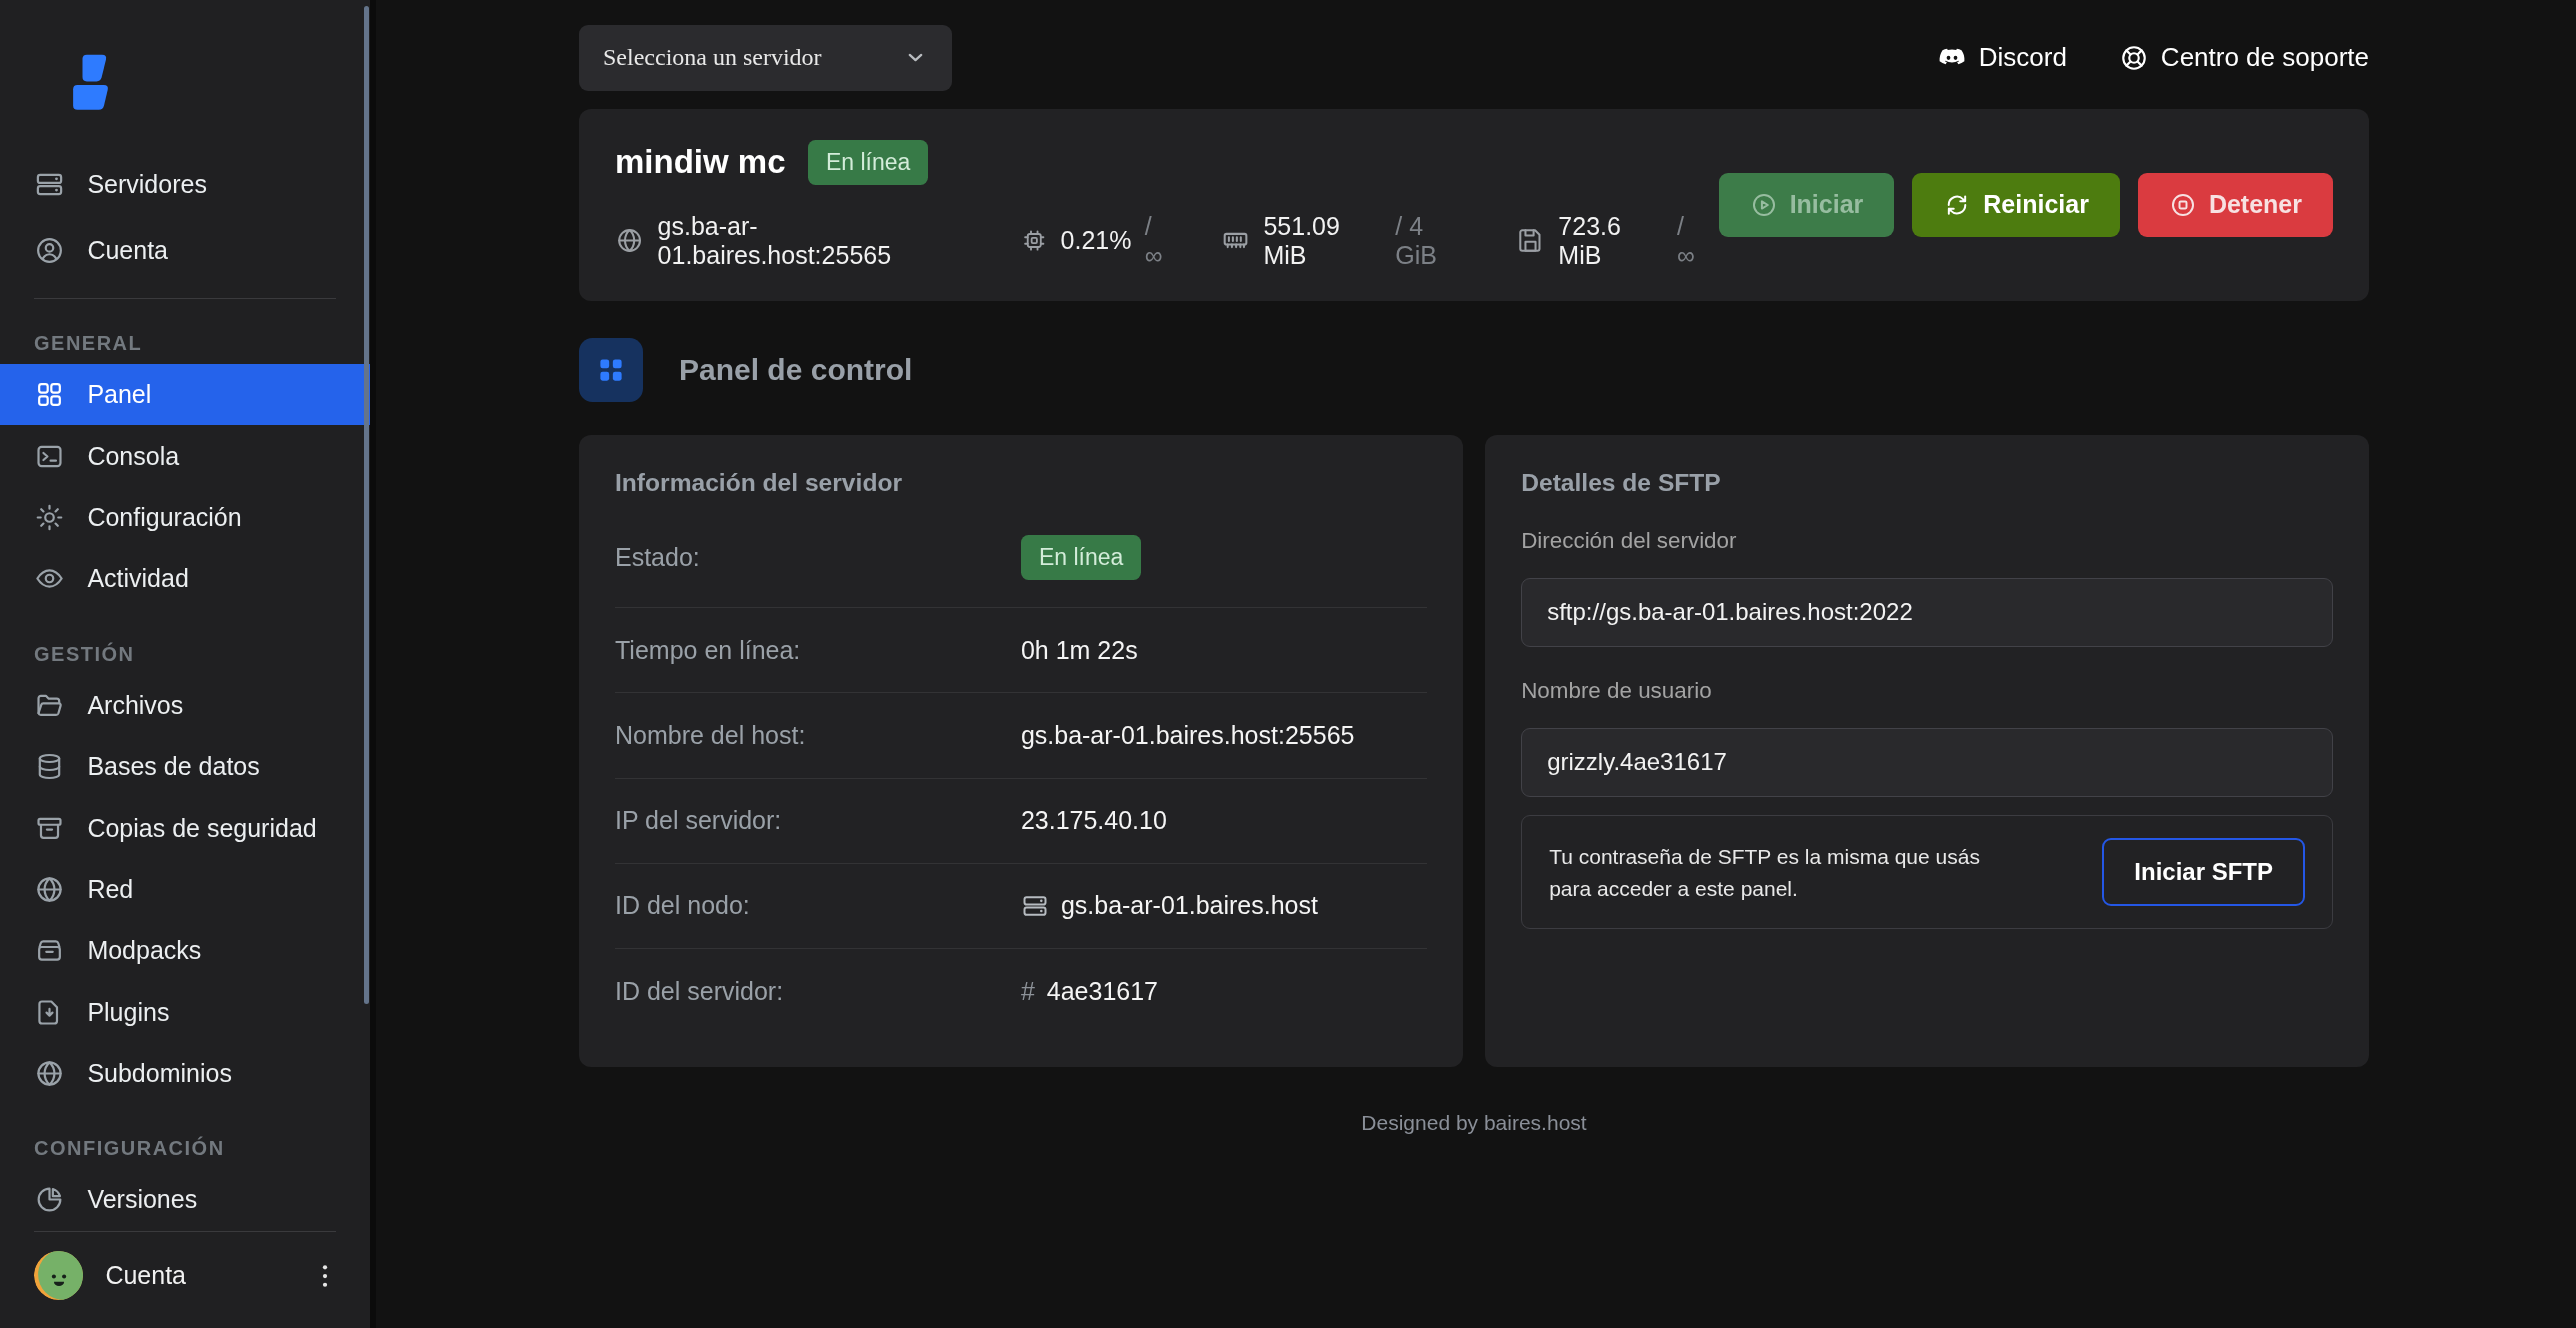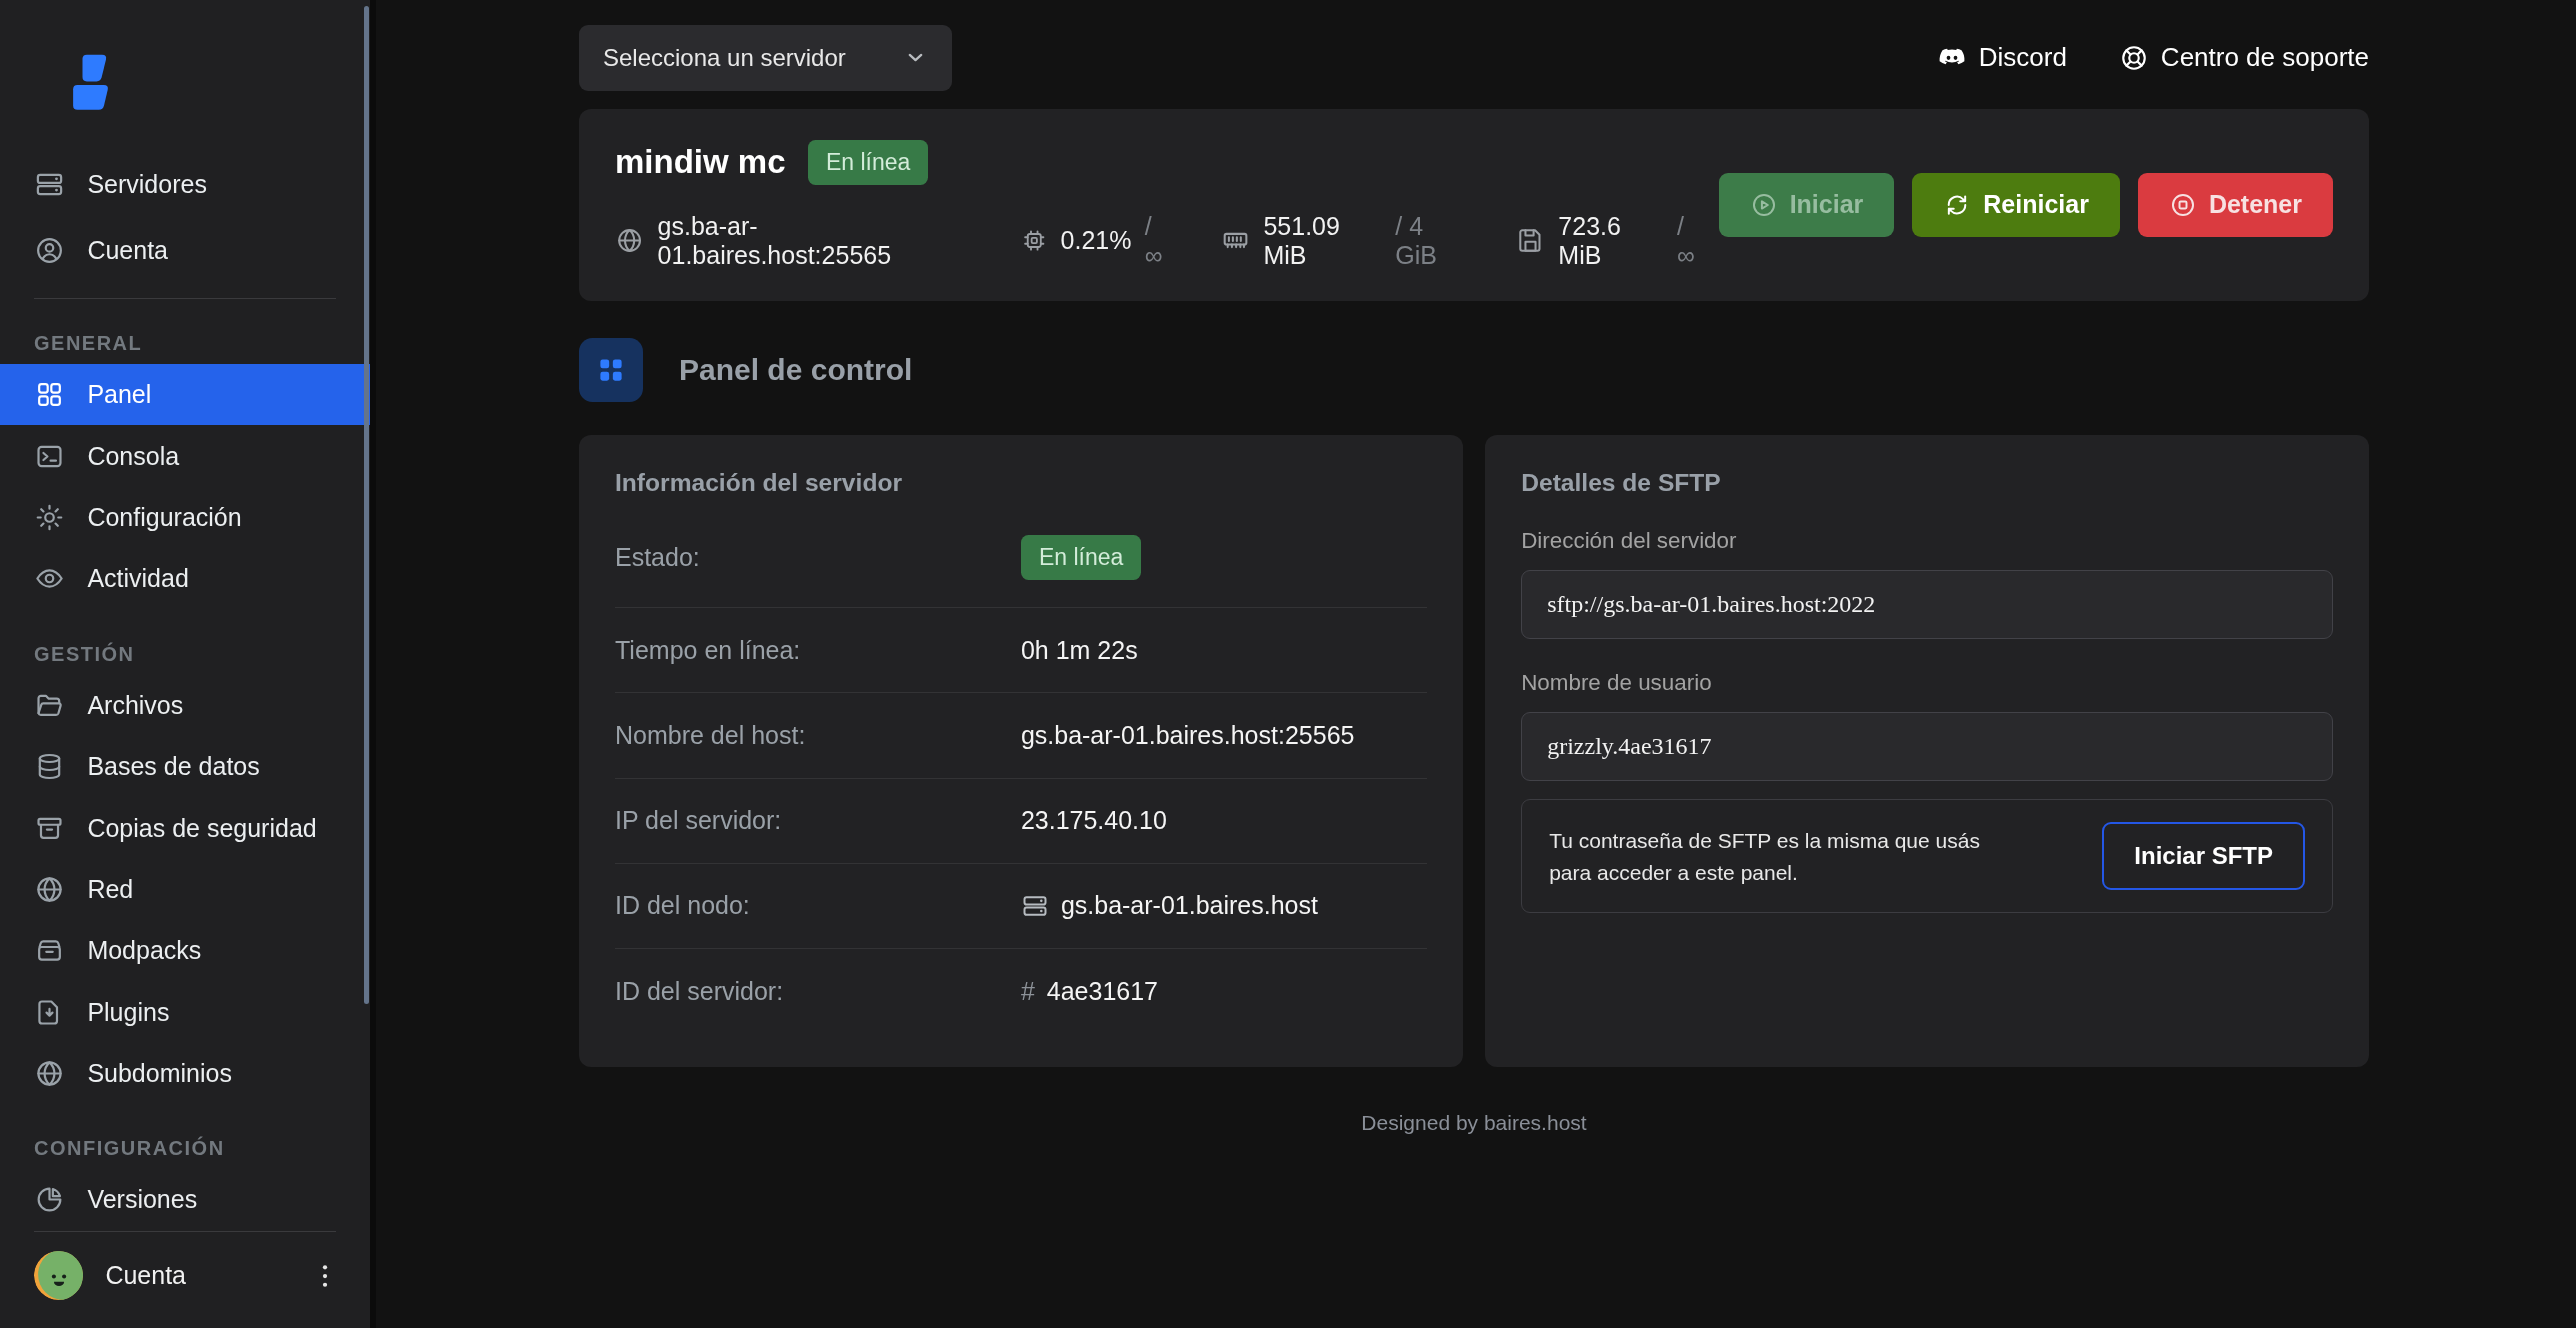--- a/index.html
+++ b/index.html
@@ -30,21 +30,21 @@
   .sb-account .avatar { width:49px; height:49px; flex:0 0 auto; }
   .sb-account .acc-label { font-size:25px; color:#f2f2f2; }
   .sb-account .dots { margin-left:auto; width:30px; height:30px; color:#e6e6e6; cursor:pointer; }
 
   
   .main { flex:1; height:100%; padding:0 207px 0 203px; overflow:hidden; }
 
   .topbar { margin-top:24.6px; display:flex; align-items:center; justify-content:space-between; }
   .server-select { display:flex; align-items:center; justify-content:space-between;
     width:373px; height:66px; background:#2b2b2e; border:none; border-radius:9px;
-    padding:16px 24px; color:#e8e8e8; font-size:24px; font-family:Liberation Sans, sans-serif; cursor:pointer; }
+    padding:16px 24px; color:#e8e8e8; font-size:24px; font-family:Liberation Serif, serif; cursor:pointer; }
   .server-select .ic { width:25px; height:25px; color:#b9bcc0; }
   .top-links { display:flex; align-items:center; gap:52px; }
   .top-link { display:flex; align-items:center; gap:12px; font-size:26px; color:#ffffff; cursor:pointer; }
   .top-link .ic { width:30px; height:30px; color:#ffffff; }
 
   
   .card { background:#222224; border-radius:12px; }
   .server-header { margin-top:18px; padding:31px 36px; display:flex;
     align-items:center; justify-content:space-between; }
   .sh-titlerow { display:flex; align-items:center; gap:22.4px; }
@@ -79,23 +79,23 @@
   .info-rows { margin-top:10.4px; }
   .irow { display:flex; align-items:center; padding:27.6px 0; }
   .irow + .irow { border-top:1.5px solid rgba(255,255,255,0.08); }
   .irow .ilabel { flex:0 0 50%; font-size:25px; color:#9aa1a8; }
   .irow .ivalue { font-size:25px; color:#f5f5f5; font-weight:500;
     display:flex; align-items:center; gap:12px; }
   .irow .ivalue .ic { width:28px; height:28px; color:#b7bcc1; }
   .irow .prefix { color:#8d9298; }
 
   .field-label { margin-top:31px; font-size:22.4px; color:#a3a3a3; }
-  .field-box { margin-top:16px; height:69px; background:#29292c;
+  .field-box { margin-top:24px; height:69px; background:#29292c;
     border:1.5px solid #424248; border-radius:9px; display:flex; align-items:center;
-    padding:0 25px; font-size:24px; color:#f2f2f2; cursor:text;font-family:Liberation Serif, serif; }
+    padding:0 25px; font-size:24px; color:#f2f2f2; cursor:text; }
   .sftp-note { margin-top:18px; border:1.5px solid #3c3c41; border-radius:9px;
     padding:22.4px 27px; display:flex; align-items:flex-end; justify-content:space-between; gap:30px; }
   .note-text { max-width:60%; font-size:21px; line-height:1.55; color:#e8e8e8; }
   .btn-sftp { background:transparent; border:2.2px solid #2457e6; border-radius:9px;
     color:#ffffff; font-size:24px; font-weight:600; font-family:inherit;
     padding:18px 30px; cursor:pointer; }
 
   .footer { margin-top:44px; text-align:center; font-size:21px; color:#8a8f98; }
 
   .ic { display:inline-block; }

